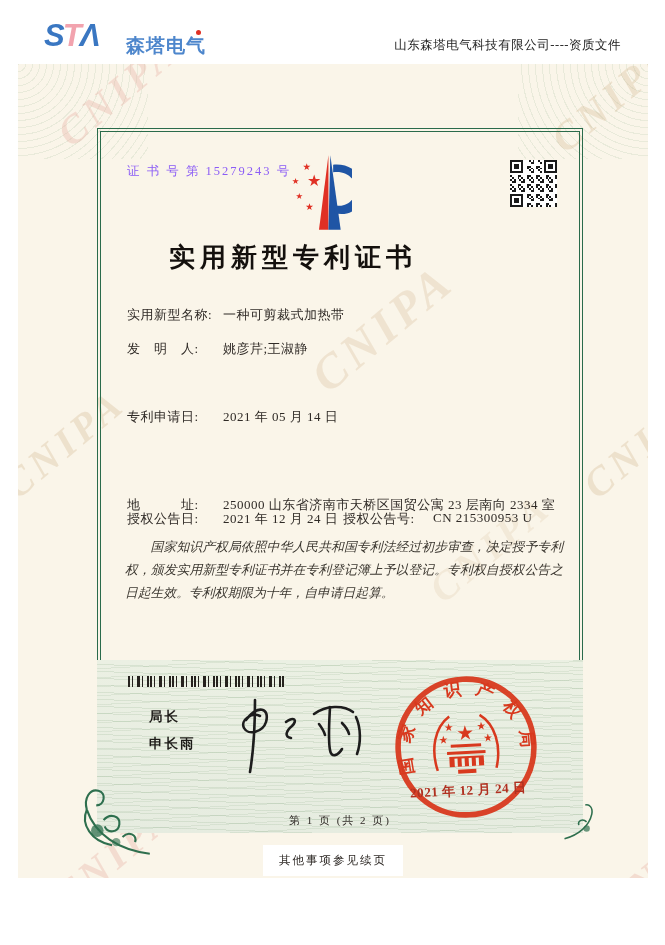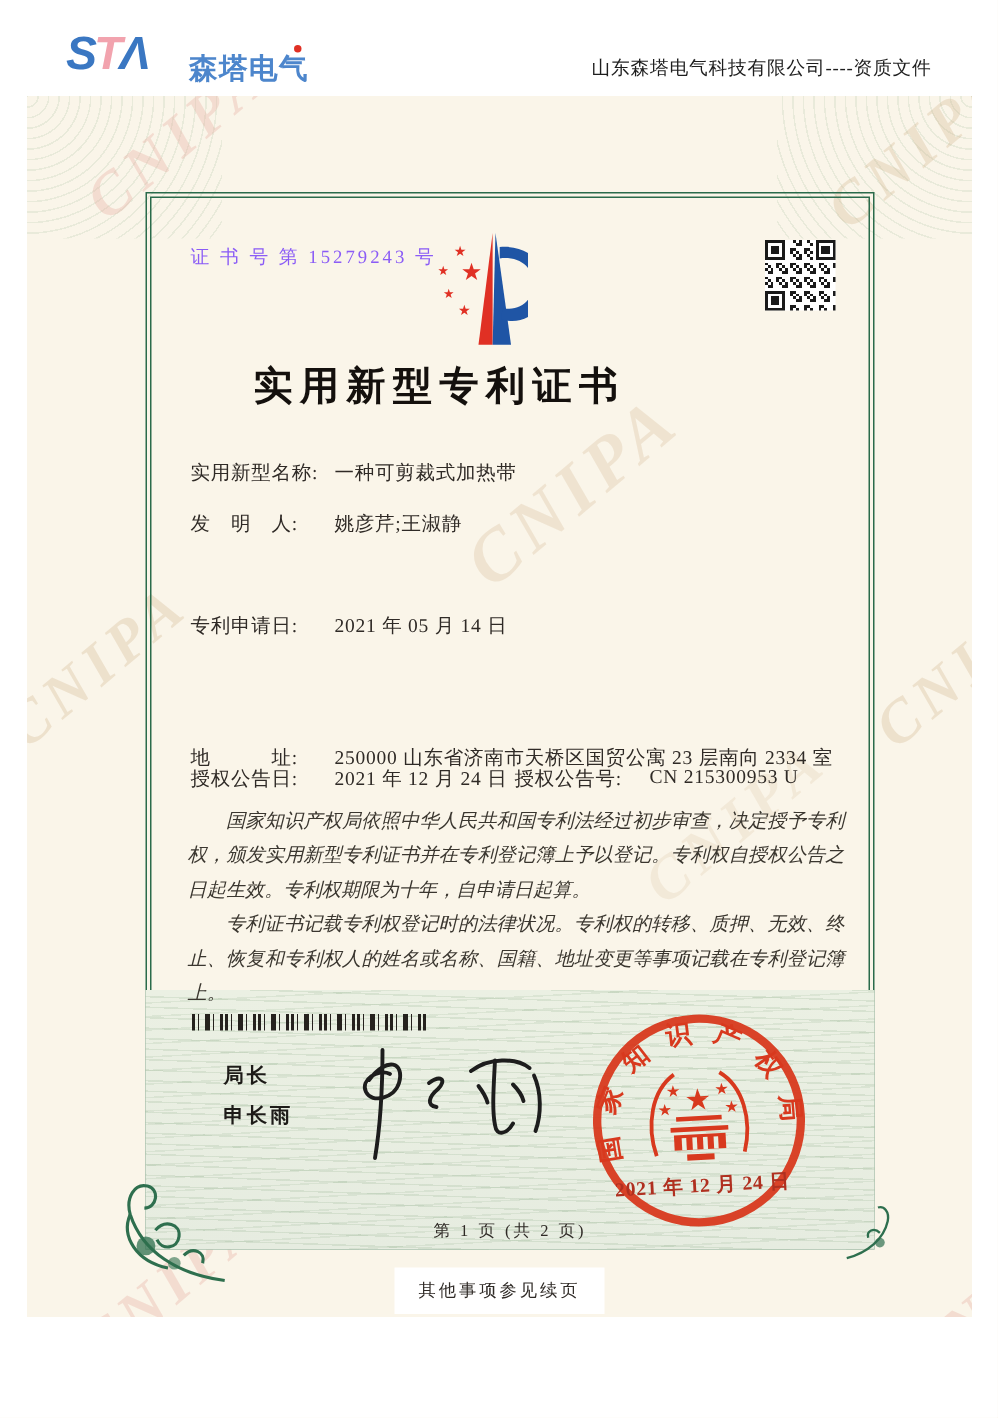--- a/index.html
+++ b/index.html
@@ -304,21 +304,20 @@
     </div>
     <div class="row" style="top:446px;">
       <span class="lbl">授权公告日:</span>
       <span class="val">2021 年 12 月 24 日</span>
       <span class="lbl2">授权公告号:</span>
       <span class="val2">CN 215300953 U</span>
     </div>
 
     <div class="paras">
       <p>国家知识产权局依照中华人民共和国专利法经过初步审查，决定授予专利权，颁发实用新型专利证书并在专利登记簿上予以登记。专利权自授权公告之日起生效。专利权期限为十年，自申请日起算。</p>
-      <p>专利证书记载专利权登记时的法律状况。专利权的转移、质押、无效、终止、恢复和专利权人的姓名或名称、国籍、地址变更等事项记载在专利登记簿上。</p>
     </div>
 
     <div class="panel"></div>
 
     <div class="barcode"></div>
 
     <div class="official">
       <div>局长</div>
       <div>申长雨</div>
     </div>

